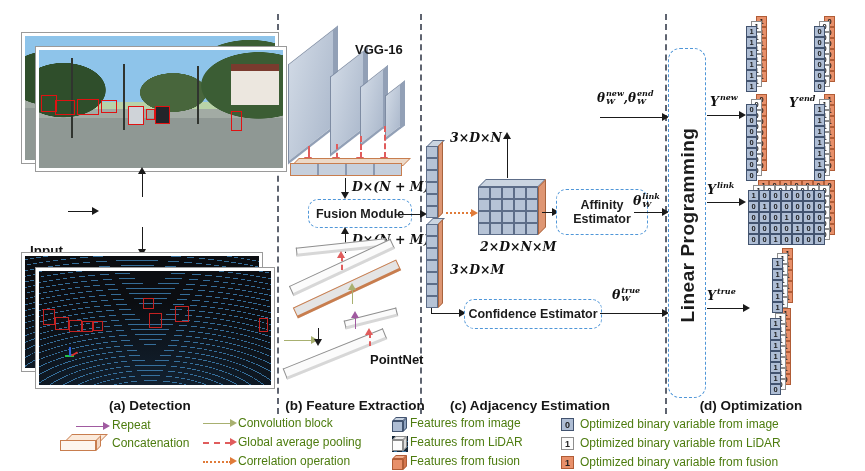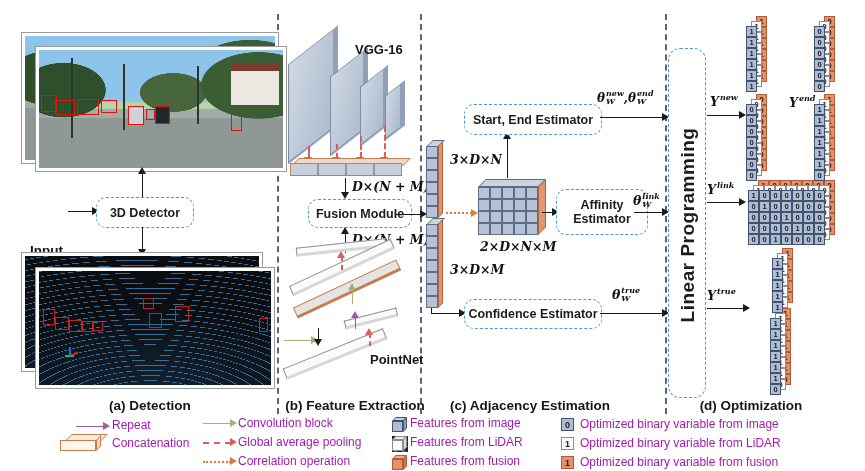--- a/index.html
+++ b/index.html
@@ -63,21 +63,21 @@
   .bcell{width:11px;height:11px;box-sizing:border-box;border:1px solid;display:flex;align-items:center;justify-content:center;
          font:700 7.5px "Liberation Sans",sans-serif;color:#222;}
   .blayer.image .bcell{background:#aebdd4;border-color:#42536f;}
   .blayer.lidar .bcell{background:#fcfcfc;border-color:#8d8d8d;}
   .blayer.fusion .bcell{background:#e8906a;border-color:#b05c36;}
   
   .lpbox{position:absolute;border:1.7px dashed #4f96d8;border-radius:12px;background:#fff;}
   .lptext{position:absolute;left:578px;top:214px;width:220px;text-align:center;
           transform:rotate(-90deg);font-size:19px;font-weight:700;color:#1c1c1c;letter-spacing:0.5px;}
   
-  .leg{position:absolute;font-size:12px;color:#a21caf;line-height:13px;}
+  .leg{position:absolute;font-size:12px;color:#4d7c0f;line-height:13px;}
   .mini{position:absolute;width:16px;height:16px;}
   .mini .front{position:absolute;left:0;top:4px;width:11px;height:11px;box-sizing:border-box;border:1px solid;}
   .mini .top{position:absolute;left:0;top:0;width:11px;height:4px;box-sizing:border-box;border:1px solid;transform:skewX(-45deg);transform-origin:0 100%;}
   .mini .side{position:absolute;left:11px;top:4px;width:4px;height:11px;box-sizing:border-box;border:1px solid;transform:skewY(-45deg);transform-origin:0 0;}
   .mini.image .front{background:#aebdd4;border-color:#42536f;} .mini.image .top{background:#c9d4e2;border-color:#42536f;} .mini.image .side{background:#8fa2bf;border-color:#42536f;}
   .mini.lidar .front{background:#fcfcfc;border-color:#8d8d8d;} .mini.lidar .top{background:#eee;border-color:#8d8d8d;} .mini.lidar .side{background:#ddd;border-color:#8d8d8d;}
   .mini.fusion .front{background:#e8906a;border-color:#b05c36;} .mini.fusion .top{background:#f0ad8c;border-color:#b05c36;} .mini.fusion .side{background:#d5764e;border-color:#b05c36;}
   .binicon{position:absolute;width:13px;height:13px;box-sizing:border-box;border:1px solid;display:flex;
            align-items:center;justify-content:center;font:700 9px "Liberation Sans",sans-serif;color:#222;}
   .axis{position:absolute;width:0;height:0;}
@@ -105,23 +105,20 @@
     <div class="bb" style="left:89px;top:56px;width:16px;height:19px;background:#cfd3d8;"></div>
     <div class="bb" style="left:107px;top:59px;width:9px;height:11px;"></div>
     <div class="bb" style="left:116px;top:56px;width:15px;height:18px;background:#23252a;"></div>
     <div class="bb" style="left:192px;top:61px;width:11px;height:20px;"></div>
   </div>
 
   <div class="plain" style="left:30px;top:203px;font-size:13.5px;margin-top:40px;">Input</div>
   <div class="hl" style="left:68px;top:211px;width:24px;"></div>
   <div class="tri r" style="left:92px;top:207px;"></div>
 
-  <div class="modbox" style="left:96px;top:197px;width:96px;height:29px;">
-    <span>3D Detector</span>
-  </div>
   <div class="vl" style="left:142px;top:174px;height:23px;"></div>
   <div class="tri u" style="left:138px;top:167px;"></div>
   <div class="vl" style="left:142px;top:227px;height:22px;"></div>
   <div class="tri d" style="left:138px;top:249px;"></div>
 
   <div class="photo lidar" style="left:22px;top:253px;width:240px;height:118px;"></div>
   <div class="photo lidar" style="left:36px;top:268px;width:238px;height:120px;">
     <div class="bb3d" style="left:4px;top:38px;width:12px;height:16px;"></div>
     <div class="bb3d" style="left:16px;top:46px;width:14px;height:13px;"></div>
     <div class="bb3d" style="left:30px;top:49px;width:13px;height:12px;"></div>
@@ -198,21 +195,21 @@
   <div class="ftop" style="left:426px;top:140px;width:12px;height:7px;"></div>
   <div class="fright" style="left:438px;top:146px;width:5px;height:72px;"></div>
   <div class="pgrid" style="left: 426px; top: 146px; grid-template-columns: repeat(1, 12px);">
       <div class="pcell"></div>
       <div class="pcell"></div>
       <div class="pcell"></div>
       <div class="pcell"></div>
       <div class="pcell"></div>
       <div class="pcell"></div>
     </div>
-  <div class="dim" style="left:450px;top:152px;">3×D×N</div>
+  <div class="dim" style="left:450px;top:130px;">3×D×N</div>
 
   <div class="ftop" style="left:426px;top:218px;width:12px;height:7px;"></div>
   <div class="fright" style="left:438px;top:224px;width:5px;height:84px;"></div>
   <div class="pgrid" style="left: 426px; top: 224px; grid-template-columns: repeat(1, 12px);">
       <div class="pcell"></div>
       <div class="pcell"></div>
       <div class="pcell"></div>
       <div class="pcell"></div>
       <div class="pcell"></div>
       <div class="pcell"></div>
@@ -244,23 +241,20 @@
       <div class="pcell"></div>
       <div class="pcell"></div>
       <div class="pcell"></div>
       <div class="pcell"></div>
       <div class="pcell"></div>
     </div>
   <div class="dim" style="left:480px;top:239px;">2×D×N×M</div>
 
   <div class="vl" style="left:507px;top:138px;height:40px;"></div>
   <div class="tri u" style="left:503px;top:132px;"></div>
-  <div class="modbox" style="left:464px;top:104px;width:136px;height:29px;">
-    <span>Start, End Estimator</span>
-  </div>
   <div class="hl" style="left:600px;top:117px;width:64px;"></div>
   <div class="tri r" style="left:662px;top:113px;"></div>
   <div class="math" style="left:597px;top:90px;font-size:12px;">
     <span>θ</span>
       <span class="scr">
         <span>new</span>
         <span>W</span>
       </span>
       <span>, </span>
     <span>θ</span>

